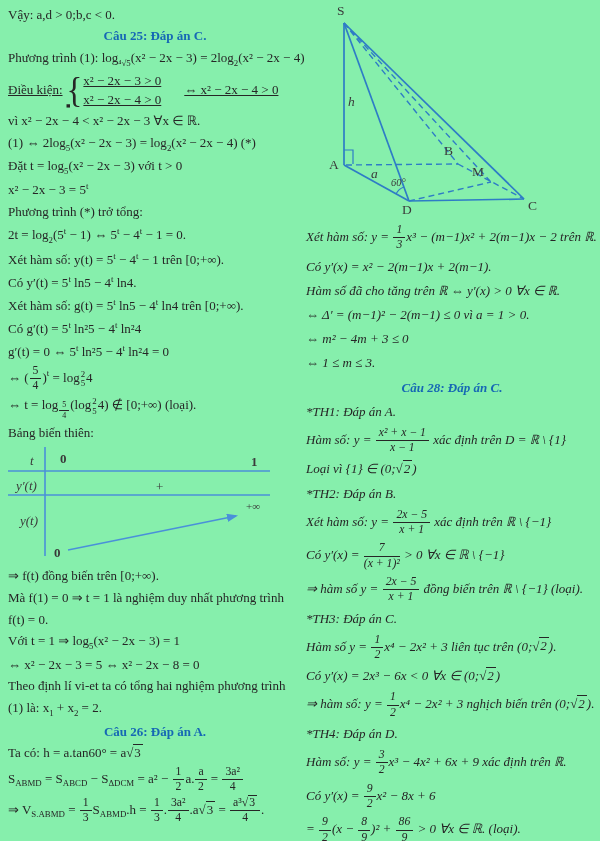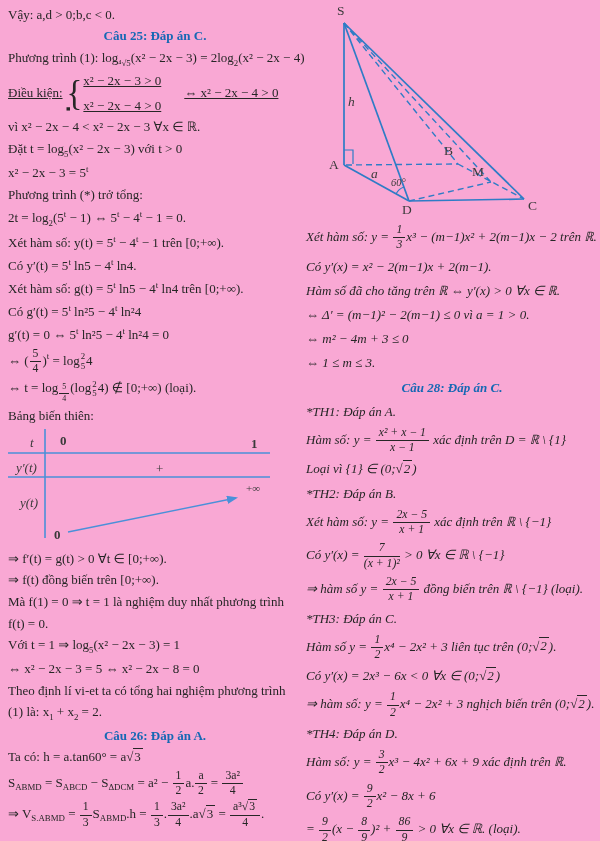--- a/index.html
+++ b/index.html
@@ -1,31 +1,31 @@
 <!DOCTYPE html>
 <html style="--hb: #1668b4; --tx: #262626; --db: #2e7cc6; --tb: #4a90d9;"><head>
 <meta charset="utf-8">
 <style>
   :root{
     --hb:#1668b4; --tx:#262626; --db:#2e7cc6; --tb:#4a90d9;
   }
   html,body{margin:0;padding:0;}
   body{width:600px;height:841px;background:#ffffff;overflow:hidden;
        font-family:"Liberation Serif",serif;color:var(--tx);}
-  #page{position:relative;width:600px;height:841px;background:#f9a8d4;}
+  #page{position:relative;width:600px;height:841px;background:#86efac;}
   .col{position:absolute;top:0;}
   #col-left{left:8px;top:2px;width:294px;}
   #col-right{left:306px;top:0;width:292px;}
   .line{font-size:13px;line-height:1.4;margin:3.5px 0;white-space:nowrap;}
   #col-right .line{margin:6px 0;font-style:italic;}
   .hdr{color:var(--hb);font-weight:bold;text-align:center;}
   
   .sys{display:flex;align-items:center;margin:4px 0;font-size:13px;white-space:nowrap;text-decoration:underline;}
   .sys .brace{font-size:33px;font-weight:400;line-height:1;margin:0 1px 0 4px;transform:scaleY(1.1);}
-  .sys .eqs{display:inline-flex;flex-direction:column;gap:9px;}
+  .sys .eqs{display:inline-flex;flex-direction:column;gap:3px;}
   .sys .suffix{margin-left:23px;}
   
   .fr{display:inline-block;vertical-align:middle;text-align:center;line-height:1.05;font-size:0.9em;padding:0 1px;}
   .fr .nu{display:block;border-bottom:1px solid currentColor;padding:0 3px 1px;}
   .fr .de{display:block;padding-top:1px;}
   sup,sub{font-size:0.68em;}
   .ss{display:inline-block;vertical-align:-0.5em;line-height:1.05;font-size:0.68em;text-align:left;margin:0 1px;}
   .ss span{display:block;}
   .rad{white-space:nowrap;}
   .rad .rb{border-top:1px solid currentColor;padding:0 2px 0 1px;}
@@ -53,20 +53,21 @@
         <div class="sys">
           <span>Điều kiện:</span>
           <span class="brace">{</span>
           <span class="eqs">
             <span>x² − 2x − 3 &gt; 0</span>
             <span>x² − 2x − 4 &gt; 0</span>
           </span>
           <span class="suffix">⇔ x² − 2x − 4 &gt; 0</span>
         </div>
         <div class="line">vì x² − 2x − 4 &lt; x² − 2x − 3 ∀x ∈ ℝ.</div>
+        <div class="line">(1) ⇔ 2log<sub>5</sub>(x² − 2x − 3) = log<sub>2</sub>(x² − 2x − 4) (*)</div>
         <div class="line">Đặt t = log<sub>5</sub>(x² − 2x − 3) với t &gt; 0</div>
         <div class="line">x² − 2x − 3 = 5<sup>t</sup></div>
         <div class="line">Phương trình (*) trở tổng:</div>
         <div class="line">2t = log<sub>2</sub>(5<sup>t</sup> − 1) ⇔ 5<sup>t</sup> − 4<sup>t</sup> − 1 = 0.</div>
         <div class="line">Xét hàm số: y(t) = 5<sup>t</sup> − 4<sup>t</sup> − 1 trên [0;+∞).</div>
         <div class="line">Có y′(t) = 5<sup>t</sup> ln5 − 4<sup>t</sup> ln4.</div>
         <div class="line">Xét hàm số: g(t) = 5<sup>t</sup> ln5 − 4<sup>t</sup> ln4 trên [0;+∞).</div>
         <div class="line">Có g′(t) = 5<sup>t</sup> ln²5 − 4<sup>t</sup> ln²4</div>
         <div class="line">g′(t) = 0 ⇔ 5<sup>t</sup> ln²5 − 4<sup>t</sup> ln²4 = 0</div>
         <div class="line">⇔ (<span class="fr"><span class="nu">5</span><span class="de">4</span></span>)<sup>t</sup> = log<span class="ss"><span>2</span><span>5</span></span>4</div>
@@ -92,21 +93,20 @@
         <text x="243" y="20" font-weight="bold">1</text>
         <text x="8" y="44" font-style="italic">y′(t)</text>
         <text x="148" y="45">+</text>
         <text x="12" y="79" font-style="italic">y(t)</text>
         <text x="46" y="111" font-weight="bold">0</text>
         <text x="238" y="64" font-size="11">+∞</text>
       </g>
     </svg>
 
     <div id="left-bottom">
-        <div class="line">⇒ f′(t) = g(t) &gt; 0 ∀t ∈ [0;+∞).</div>
         <div class="line">⇒ f(t) đồng biến trên [0;+∞).</div>
         <div class="line">Mà f(1) = 0 ⇒ t = 1 là nghiệm duy nhất phương trình</div>
         <div class="line">f(t) = 0.</div>
         <div class="line">Với t = 1 ⇒ log<sub>5</sub>(x² − 2x − 3) = 1</div>
         <div class="line">⇔ x² − 2x − 3 = 5 ⇔ x² − 2x − 8 = 0</div>
         <div class="line">Theo định lí vi-et ta có tổng hai nghiệm phương trình</div>
         <div class="line">(1) là: x<sub>1</sub> + x<sub>2</sub> = 2.</div>
         <div class="line hdr">Câu 26:  Đáp án A.</div>
         <div class="line">Ta có: h = a.tan60° = a<span class="rad">√<span class="rb">3</span></span></div>
         <div class="line">S<sub>ABMD</sub> = S<sub>ABCD</sub> − S<sub>ΔDCM</sub> = a² − <span class="fr"><span class="nu">1</span><span class="de">2</span></span>a.<span class="fr"><span class="nu">a</span><span class="de">2</span></span> = <span class="fr"><span class="nu">3a²</span><span class="de">4</span></span></div>

